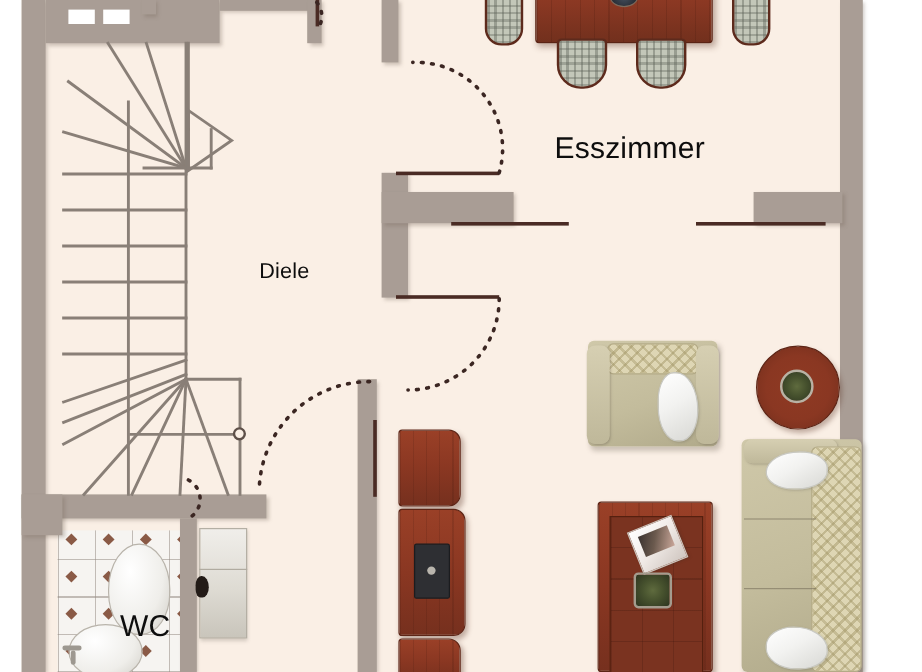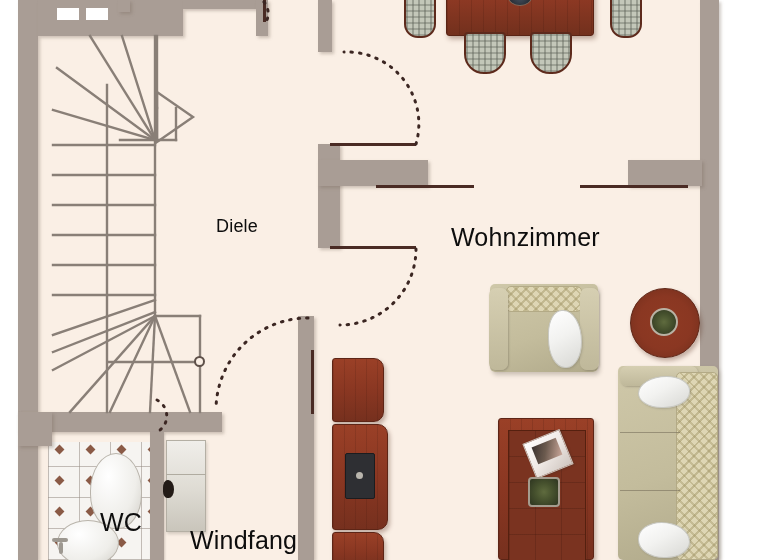--- a/index.html
+++ b/index.html
@@ -330,17 +330,16 @@
   <div class="wood" style="left:332px; top:532px; width:52px; height:38px; border-radius:3px 10px 3px 3px;"></div>
   <div class="tv-panel" style="left:345px; top:453px; width:28px; height:44px;"></div>
   <div style="position:absolute; left:356px; top:472px; width:7px; height:7px; border-radius:50%;
               background:#b9b5ad;"></div>
 
   <div class="cabinet" style="left:166px; top:440px; width:40px; height:92px;"></div>
   <div style="position:absolute; left:166px; top:474px; width:40px; height:1px; background:#b0aba0;"></div>
   <div class="shoe" style="left:163px; top:480px; width:11px; height:18px;"></div>
 
   <div class="room-label" style="left:216px; top:216px; font-size:18px;">Diele</div>
-  <div class="room-label" style="left:451px; top:223px; font-size:25px;">Wohnzimmer</div>
+  <div class="room-label" style="left:462px; top:110px; font-size:25px;">Esszimmer</div>
   <div class="room-label" style="left:100px; top:508px; font-size:25px;">WC</div>
-  <div class="room-label" style="left:190px; top:526px; font-size:25px;">Windfang</div>
 
 </div>
 
 </body></html>

